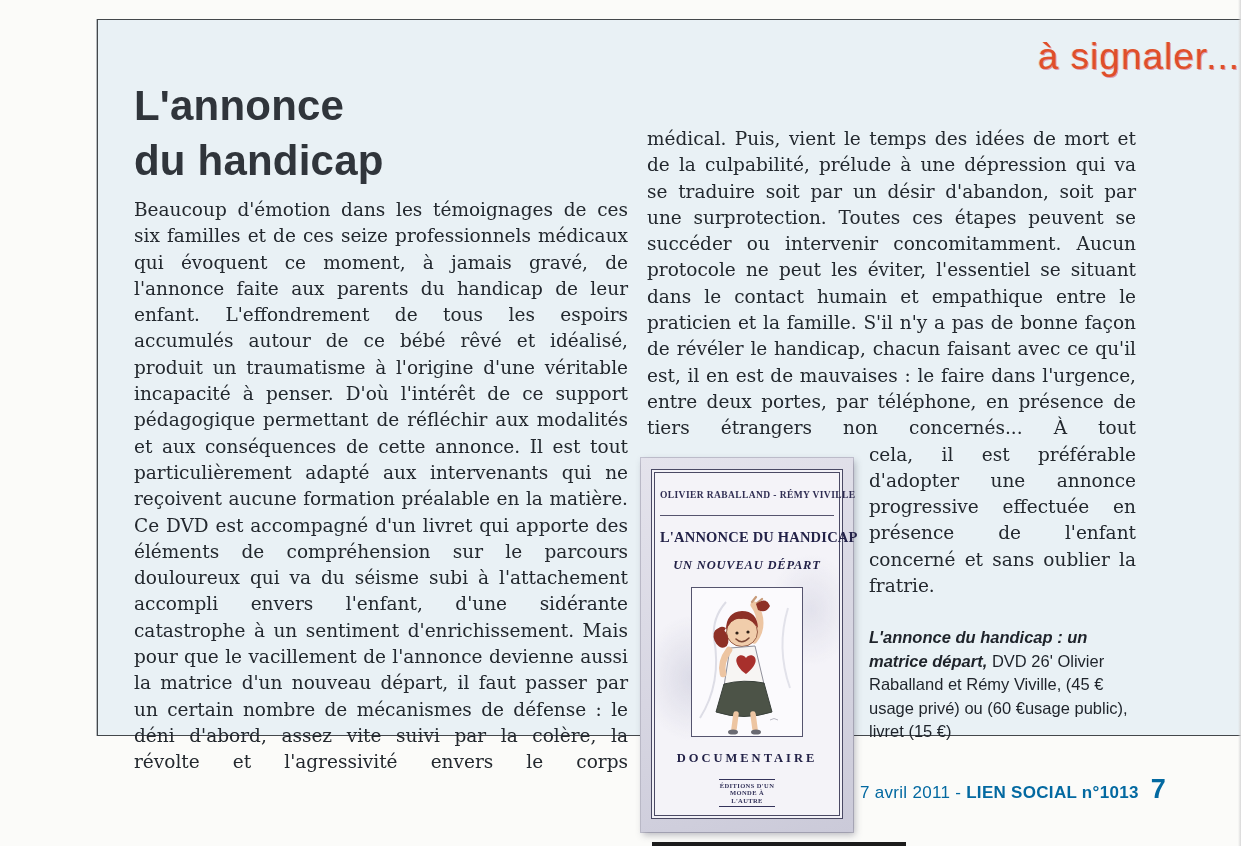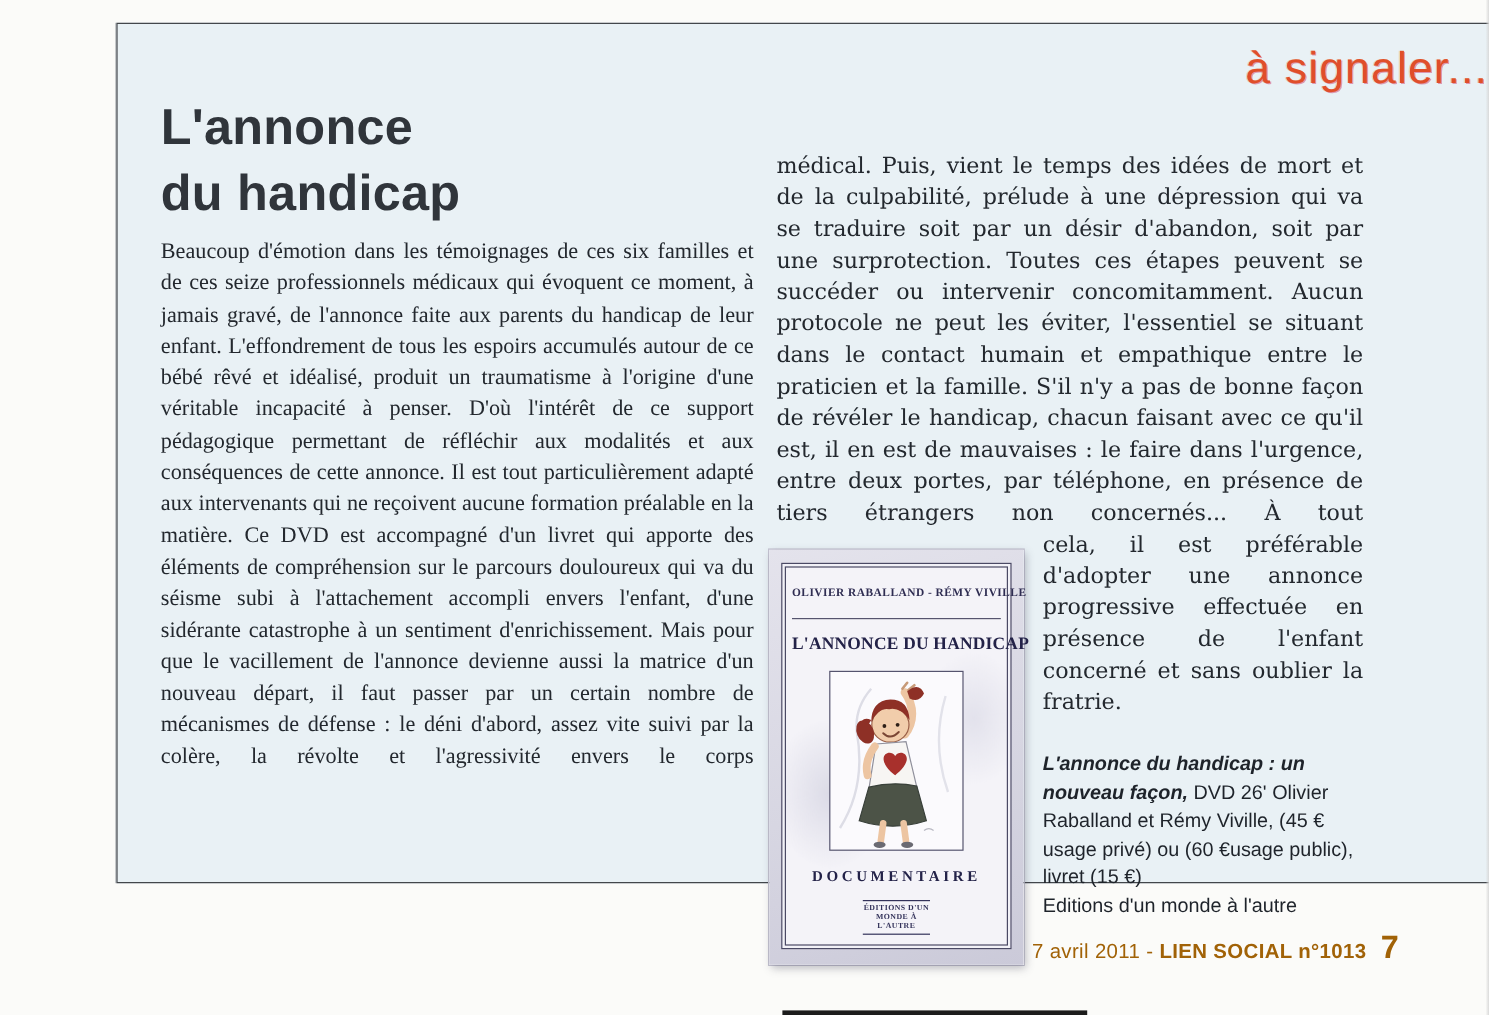--- a/index.html
+++ b/index.html
@@ -45,21 +45,21 @@
 
   
   .col {
     position:absolute;
     font-family:"DejaVu Serif", serif;
     font-size:18.5px;
     line-height:26.3px;
     color:#23282e;
     text-align:justify;
   }
-  .col-left  { left:36px;  top:177px; width:494px;font-family:Liberation Serif, serif; }
+  .col-left  { left:36px;  top:177px; width:494px; }
   .col-right { left:549px; top:106px; width:489px; }
   .col p { margin:0; }
   .force-justify { text-align-last: justify; }
 
   
   .dvd-wrap {
     float:left;
     width:212px;
     margin:16px 16px 0 -6px;
     background:linear-gradient(160deg,#e4e3ec 0%, #d7d6e2 55%, #cbcad9 100%);
@@ -148,21 +148,21 @@
   .caption .lead { font-weight:bold; font-style:italic; }
   .caption .line { display:block; }
 
   
   .footer {
     position:absolute;
     right:75px; top:774px;
     display:flex;
     align-items:baseline;
     font-size:17px;
-    color:#a16207;
+    color:#0369a1;
     letter-spacing:0.3px;
   }
   .footer .mag { font-weight:bold; white-space:pre; }
   .footer .date { white-space:pre; }
   .footer .pagenum {
     font-weight:bold;
     font-size:27px;
     margin-left:12px;
   }
 
@@ -197,20 +197,21 @@
     <div class="col col-right">
       <p class="force-justify">médical. Puis, vient le temps des idées de mort et de la culpabilité, prélude à une dépression qui va se traduire soit par un désir d'abandon, soit par une surprotection. Toutes ces étapes peuvent se succéder ou intervenir concomitamment. Aucun protocole ne peut les éviter, l'essentiel se situant dans le contact humain et empathique entre le praticien et la famille. S'il n'y a pas de bonne façon de révéler le handicap, chacun faisant avec ce qu'il est, il en est de mauvaises : le faire dans l'urgence, entre deux portes, par téléphone, en présence de tiers étrangers non concernés... À tout</p>
 
       <div>
 
         <div class="dvd-wrap">
           <div class="dvd-inner">
             <div class="dvd-inner2">
               <div class="dvd-authors">Olivier Raballand - Rémy Viville</div>
               <div class="dvd-title">L'annonce du handicap</div>
+              <div class="dvd-subtitle">Un nouveau départ</div>
 
               <div class="dvd-picture">
                 <svg width="110" height="148" viewBox="0 0 110 148" xmlns="http://www.w3.org/2000/svg">
 
                   <path d="M8 130 Q30 95 22 50 Q20 30 34 14" stroke="#dddde6" stroke-width="2" fill="none"></path>
                   <path d="M96 20 Q84 60 98 100" stroke="#e2e2ea" stroke-width="2" fill="none"></path>
 
                   <path d="M62 52 C70 42 70 28 62 17" stroke="#edc5a2" stroke-width="7" fill="none" stroke-linecap="round"></path>
                   <path d="M60 14 l4 -5 m1 6 l5 -4 m0 6 l5 -2" stroke="#c79a78" stroke-width="2.2" fill="none" stroke-linecap="round"></path>
 
@@ -245,22 +246,21 @@
 
               <div class="dvd-genre">Documentaire</div>
               <div class="dvd-publisher">Éditions d'un monde à l'autre</div>
             </div>
           </div>
         </div>
 
         <p>cela, il est préférable d'adopter une annonce progressive effectuée en présence de l'enfant concerné et sans oublier la fratrie.</p>
 
         <div class="caption">
-          <span class="lead">L'annonce du handicap : un nouveau façon,</span><span> DVD 26' Olivier Raballand et Rémy Viville, (45 € usage privé) ou (60 €usage public), livret (15 €)</span>
-          <span class="line">Editions d'un monde à l'autre</span>
+          <span class="lead">L'annonce du handicap : un matrice départ,</span><span> DVD 26' Olivier Raballand et Rémy Viville, (45 € usage privé) ou (60 €usage public), livret (15 €)</span>
         </div>
 
       </div>
     </div>
   </div>
 
   <div class="footer">
     <span class="date">7 avril 2011 - </span>
     <span class="mag">LIEN SOCIAL n°1013</span>
     <span class="pagenum">7</span>

